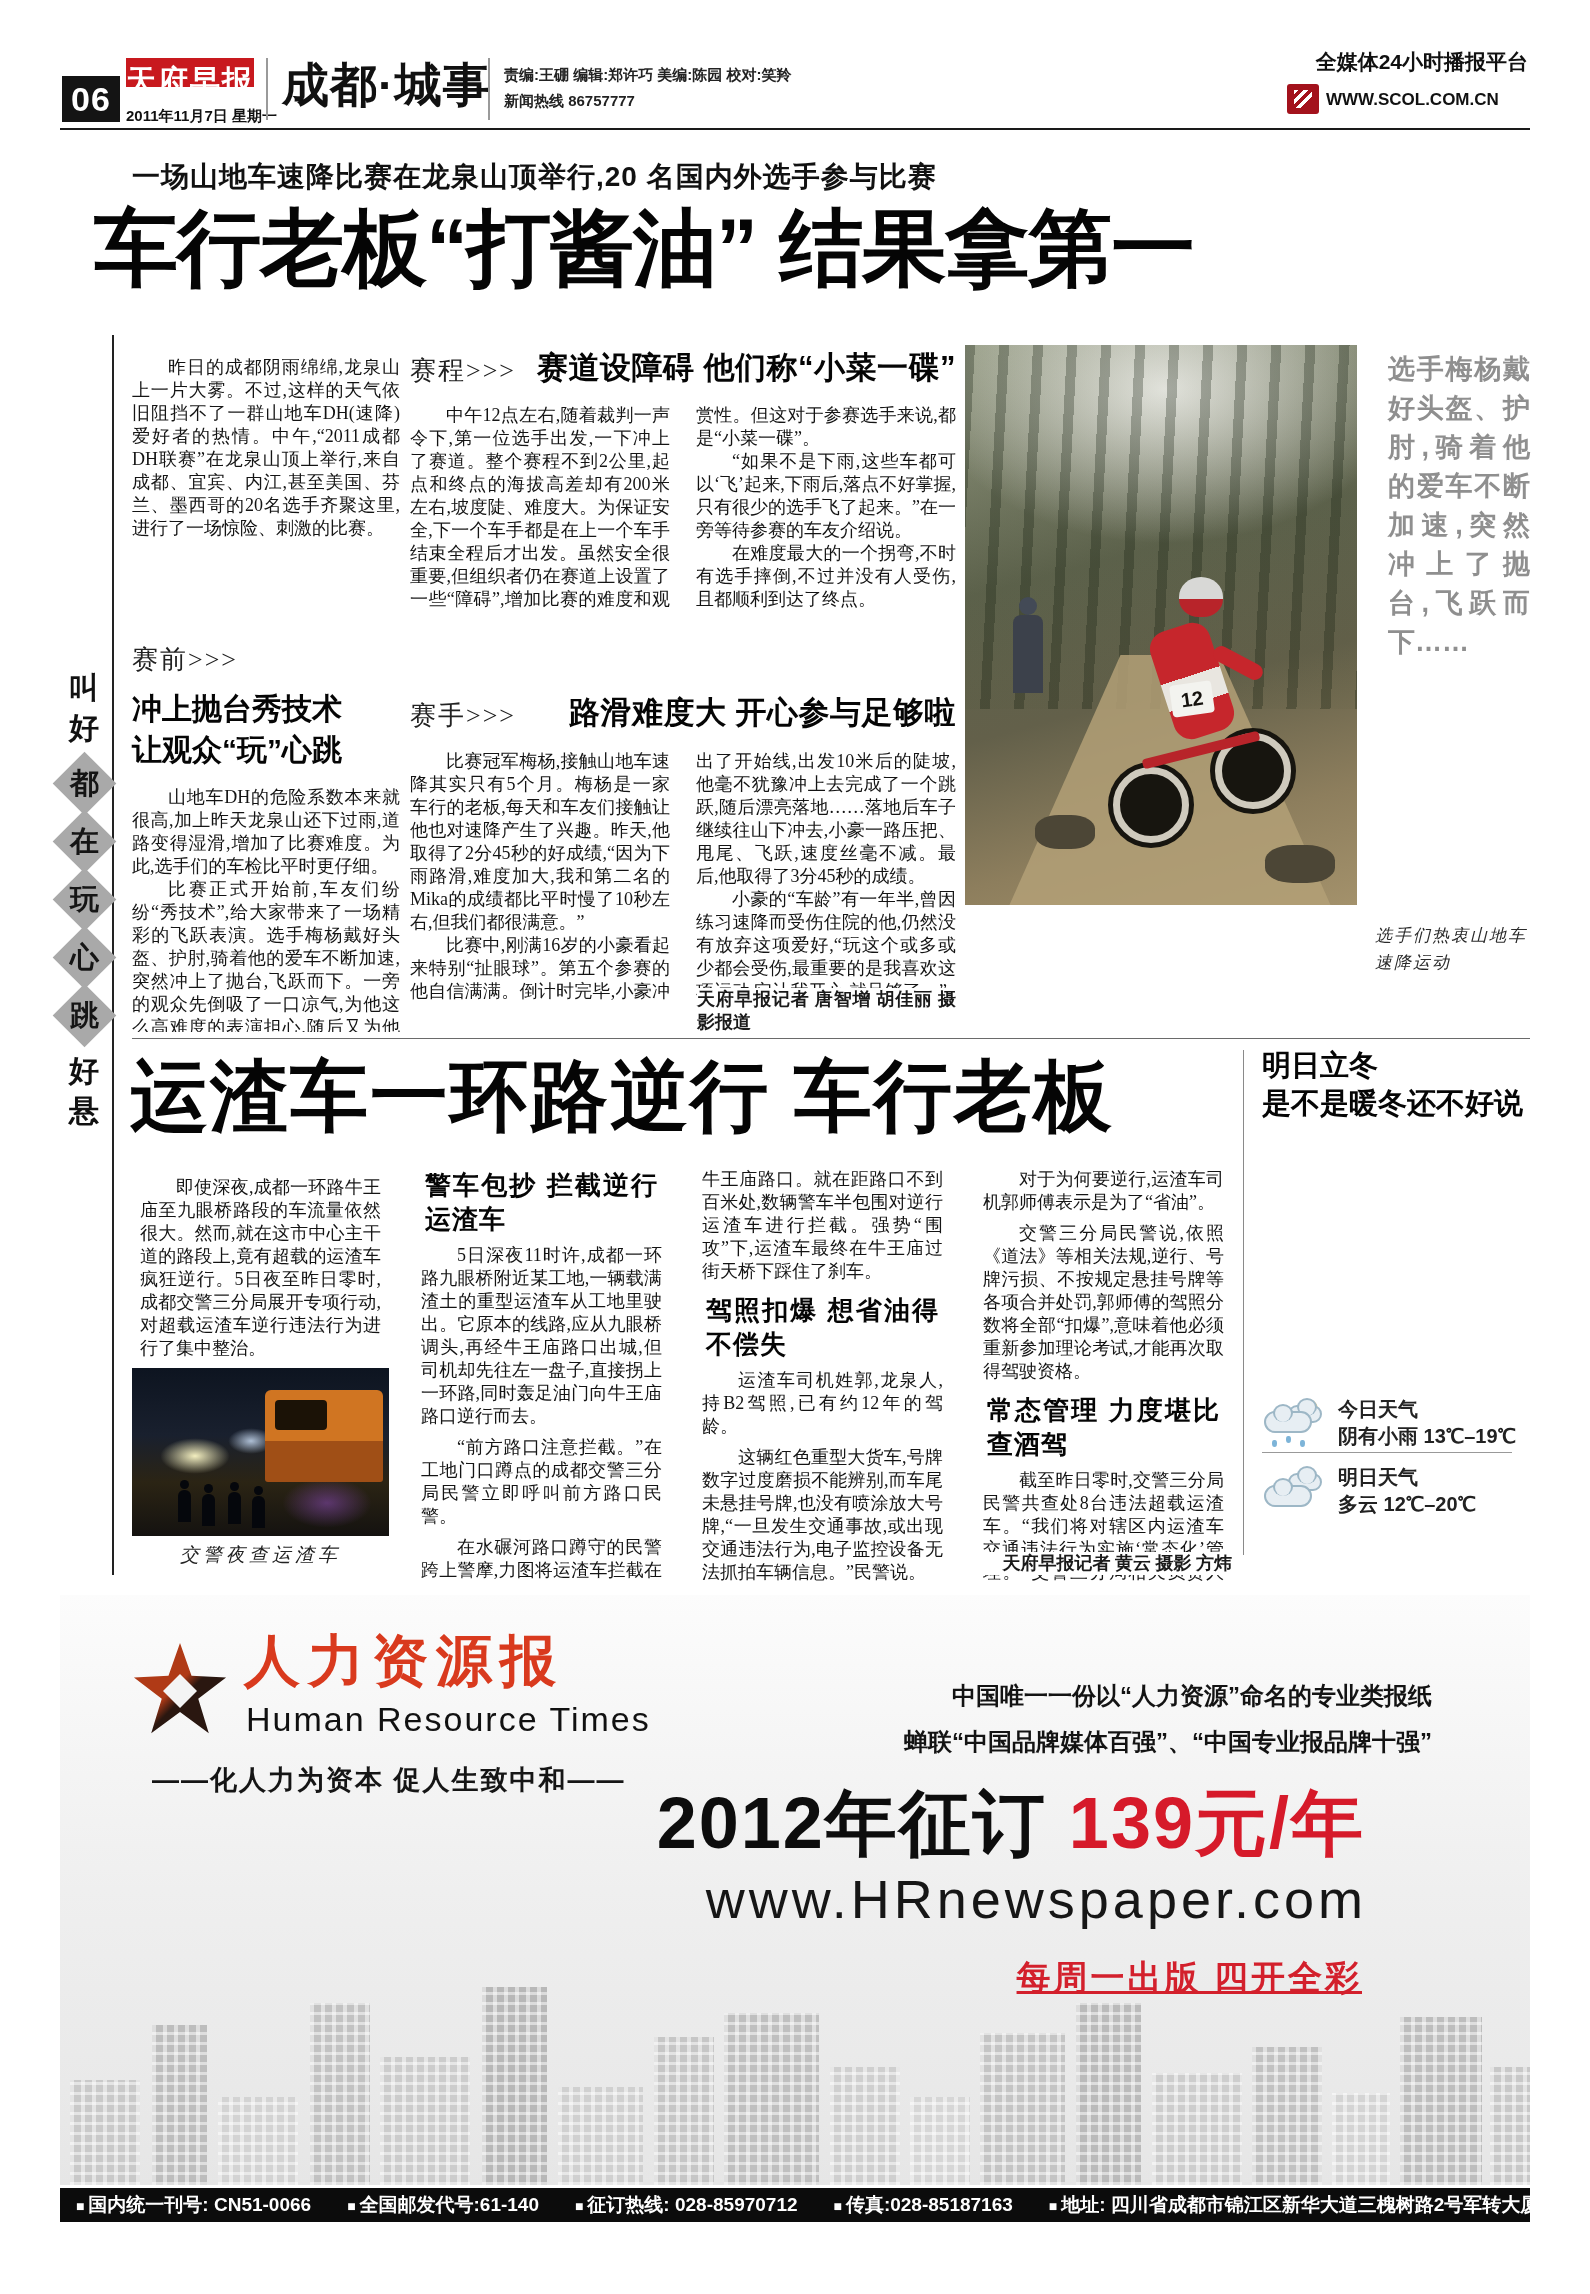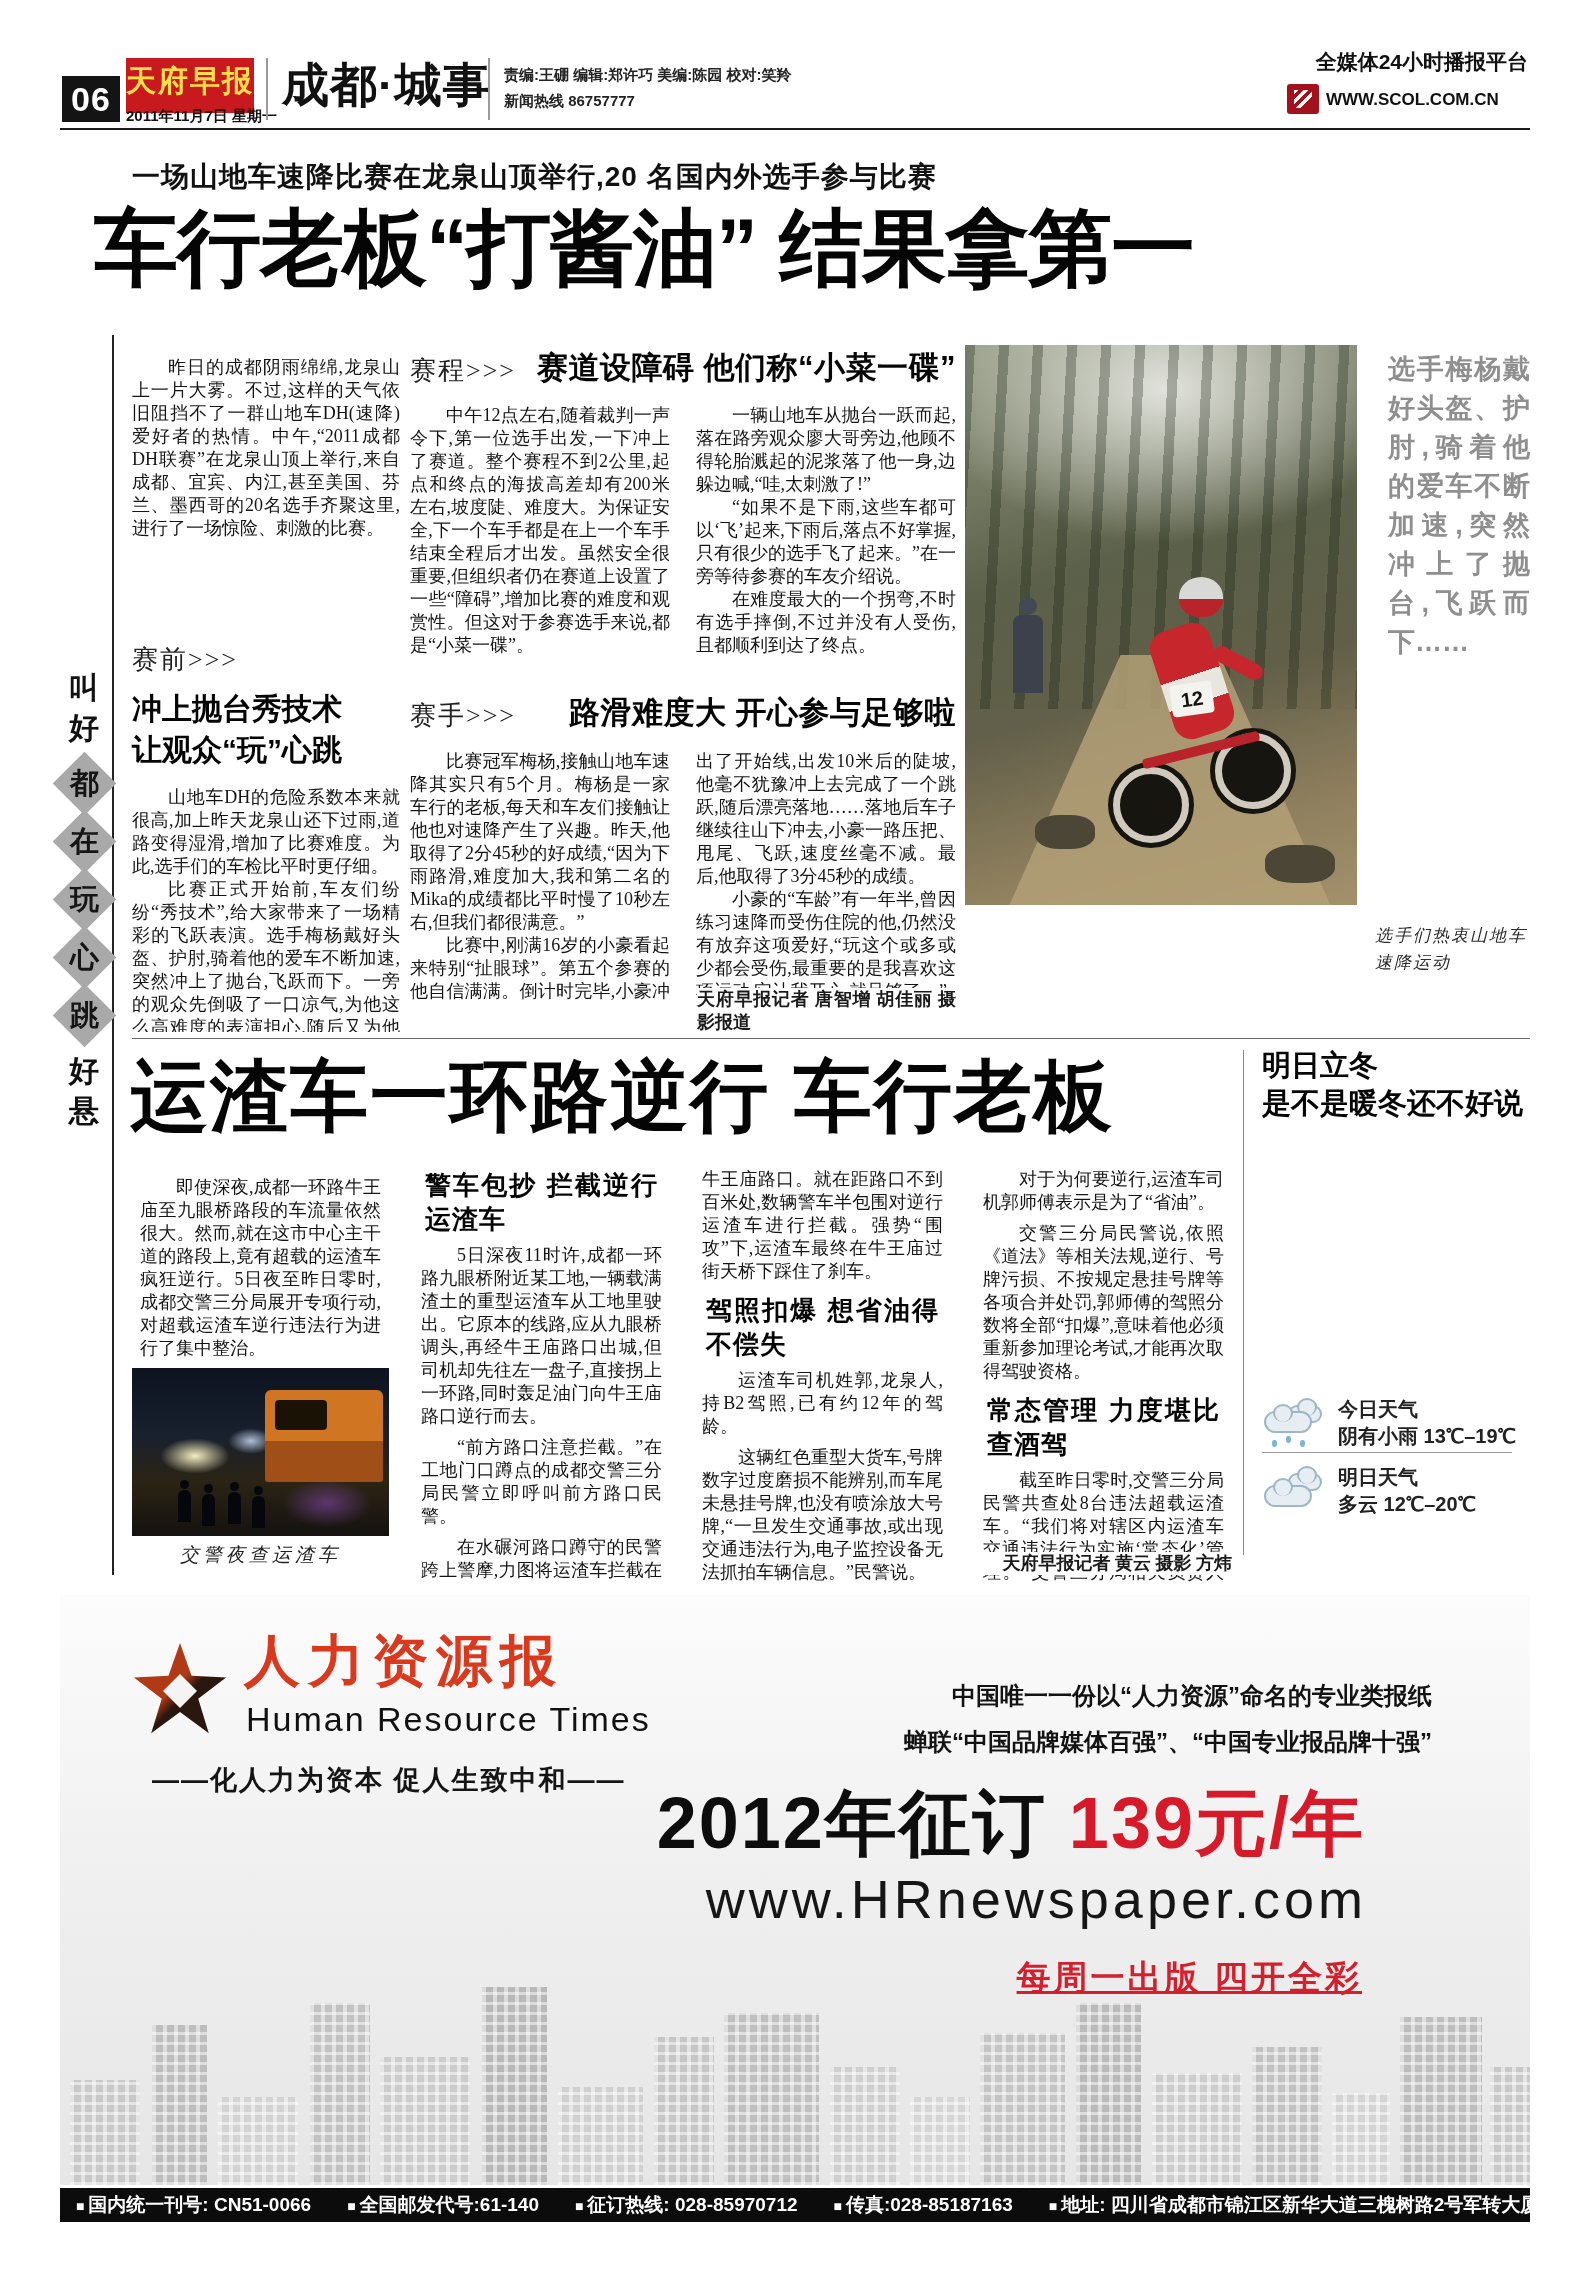--- a/index.html
+++ b/index.html
@@ -7,21 +7,21 @@
     position:relative; width:1590px; height:2294px; margin:0 auto;
     background:#ffffff; overflow:hidden;
     font-family:"Liberation Serif", serif; color:#1a1a1a;
   }
   .abs { position:absolute; }
   .sans { font-family:"Liberation Sans", sans-serif; }
 
   
   .pageno { left:62px; top:76px; width:58px; height:46px; background:#141414; color:#fff;
             font:900 34px/46px "Liberation Sans", sans-serif; text-align:center; letter-spacing:1px; }
-  .masthead { left:126px; top:58px; width:128px; height:55px; background:#c8191e; color:#fde047;
+  .masthead { left:126px; top:58px; width:128px; height:29px; background:#c8191e; color:#ffffff;
               font:900 30px/46px "Liberation Sans", sans-serif; text-align:center; letter-spacing:2px; }
   .mh-date { left:126px; top:108px; font:700 15px/16px "Liberation Sans", sans-serif; color:#111; }
   .hdr-div { width:2px; background:#9a9a9a; }
   .hd1 { left:266px; top:58px; height:62px; }
   .hd2 { left:488px; top:58px; height:62px; }
   .section-title { left:282px; top:54px; font:900 47px/62px "Liberation Sans", sans-serif; letter-spacing:1px; color:#111; }
   .credits { left:504px; top:62px; font:600 15px/26px "Liberation Sans", sans-serif; color:#222; }
   .platform { right:62px; top:50px; font:900 21px/24px "Liberation Sans", sans-serif; color:#111; text-align:right; }
   .scol-logo { left:1287px; top:84px; width:32px; height:30px; background:#a3121c; border-radius:3px; }
   .scol-logo::before { content:""; position:absolute; left:7px; top:6px; width:18px; height:18px;
@@ -208,21 +208,20 @@
     <p class="ind">山地车DH的危险系数本来就很高,加上昨天龙泉山还下过雨,道路变得湿滑,增加了比赛难度。为此,选手们的车检比平时更仔细。</p>
     <p class="ind">比赛正式开始前,车友们纷纷“秀技术”,给大家带来了一场精彩的飞跃表演。选手梅杨戴好头盔、护肘,骑着他的爱车不断加速,突然冲上了抛台,飞跃而下。一旁的观众先倒吸了一口凉气,为他这么高难度的表演担心,随后又为他的漂亮身手叫好。</p>
   </div>
 
   <div class="abs sec-row s1-row">
     <span class="tag">赛程&gt;&gt;&gt;</span>
     <span class="sec-head">赛道设障碍 他们称“小菜一碟”</span>
   </div>
   <div class="abs colbody s1-body body-txt">
     <p class="ind">中午12点左右,随着裁判一声令下,第一位选手出发,一下冲上了赛道。整个赛程不到2公里,起点和终点的海拔高差却有200米左右,坡度陡、难度大。为保证安全,下一个车手都是在上一个车手结束全程后才出发。虽然安全很重要,但组织者仍在赛道上设置了一些“障碍”,增加比赛的难度和观赏性。但这对于参赛选手来说,都是“小菜一碟”。</p>
-    <p class="ind">一辆山地车从抛台一跃而起,落在路旁观众廖大哥旁边,他顾不得轮胎溅起的泥浆落了他一身,边躲边喊,“哇,太刺激了!”</p>
     <p class="ind">“如果不是下雨,这些车都可以‘飞’起来,下雨后,落点不好掌握,只有很少的选手飞了起来。”在一旁等待参赛的车友介绍说。</p>
     <p class="ind">在难度最大的一个拐弯,不时有选手摔倒,不过并没有人受伤,且都顺利到达了终点。</p>
   </div>
 
   <div class="abs sec-row s2-row">
     <span class="tag">赛手&gt;&gt;&gt;</span>
     <span class="sec-head">路滑难度大 开心参与足够啦</span>
   </div>
   <div class="abs colbody s2-body body-txt">
     <p class="ind">比赛冠军梅杨,接触山地车速降其实只有5个月。梅杨是一家车行的老板,每天和车友们接触让他也对速降产生了兴趣。昨天,他取得了2分45秒的好成绩,“因为下雨路滑,难度加大,我和第二名的Mika的成绩都比平时慢了10秒左右,但我们都很满意。”</p>

